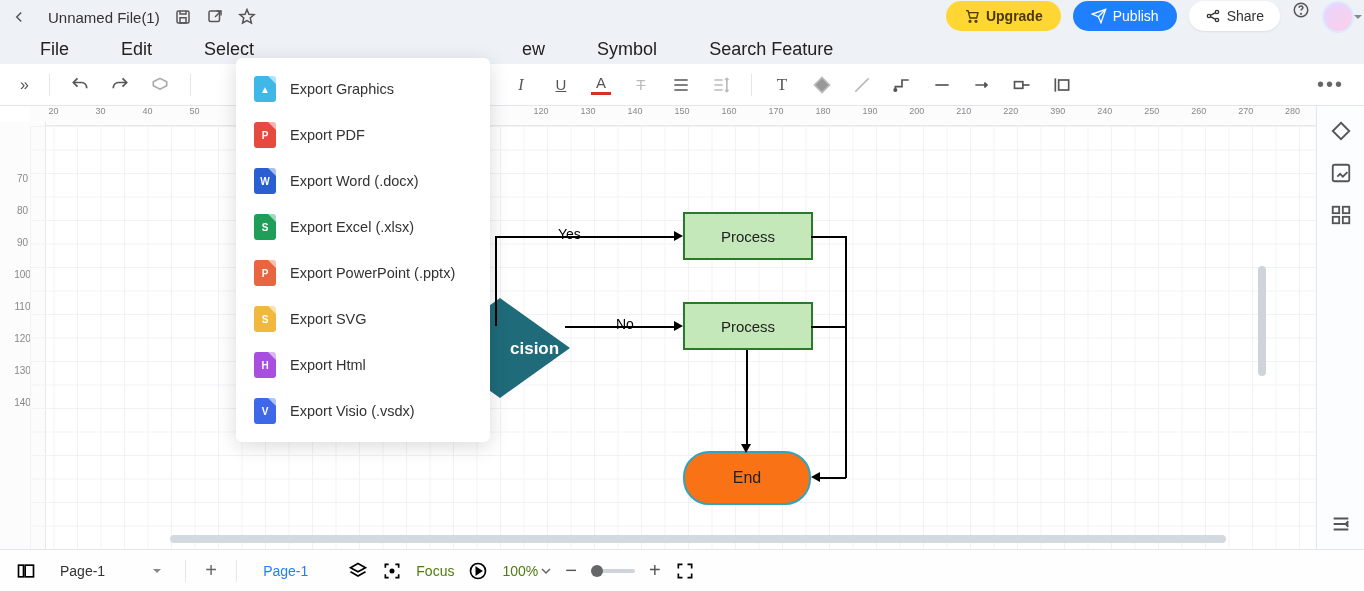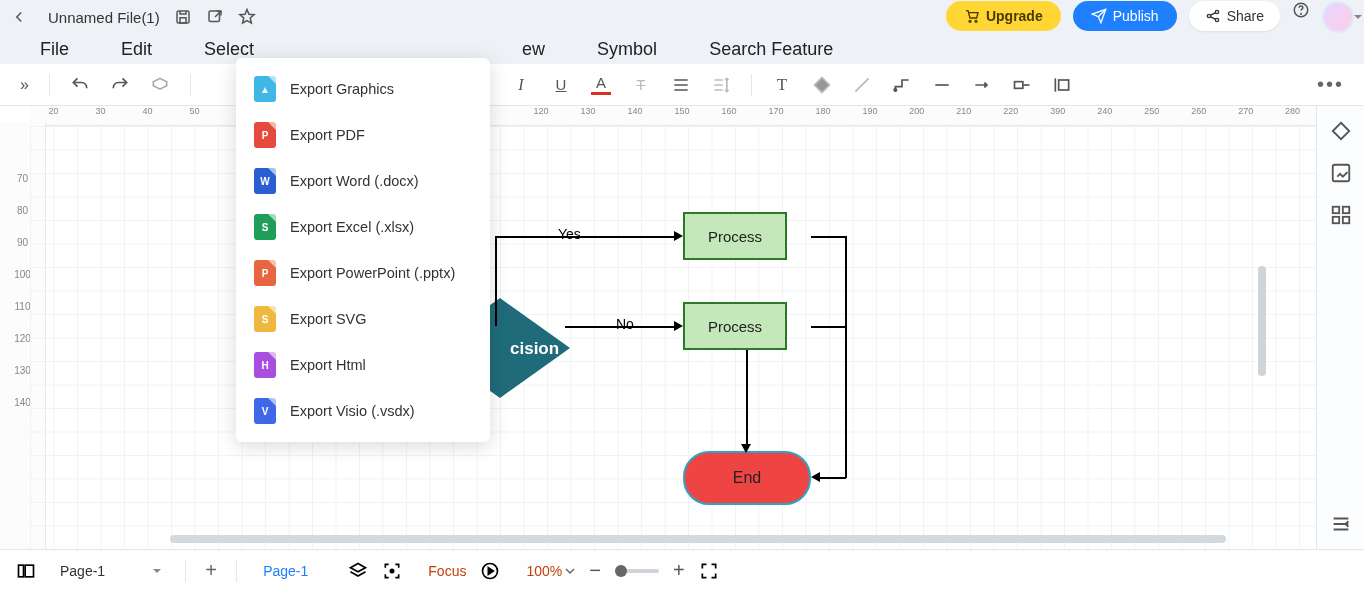--- a/index.html
+++ b/index.html
@@ -47,38 +47,38 @@
 .scroll-thumb-h { position:absolute; bottom:6px; left:170px; right:90px; height:8px; background:#d4d9df; border-radius:4px; }
 
 
 .export-menu { position:absolute; top:58px; left:236px; width:254px; background:#fff; border-radius:6px; box-shadow:0 4px 20px rgba(0,0,0,.15); padding:8px 0; z-index:100; }
 .export-menu .item { display:flex; align-items:center; gap:14px; padding:10px 18px; font-size:14.5px; color:#333; cursor:pointer; }
 .file-ico { width:22px; height:26px; border-radius:3px; position:relative; display:flex; align-items:center; justify-content:center; color:#fff; font-size:10px; font-weight:bold; }
 .file-ico::before { content:""; position:absolute; top:0; right:0; border:4px solid transparent; border-top-color:rgba(255,255,255,.6); border-right-color:rgba(255,255,255,.6); }
 .fc-img { background:#3fb8e8; } .fc-pdf{background:#e8493f;} .fc-word{background:#2a5fd1;} .fc-excel{background:#1f9e5a;} .fc-ppt{background:#e8653f;} .fc-svg{background:#f0b83f;} .fc-html{background:#a94fe0;} .fc-visio{background:#3f68e8;}
 
 
-.shape-process { position:absolute; width:104px; height:48px; background:#c4e8b9; border:2px solid #2b7a2b; display:flex; align-items:center; justify-content:center; font-size:15px; color:#222; }
-.shape-end { position:absolute; width:128px; height:54px; border:2px solid #2fa3bf; background:#ef4444; border-radius:26px; display:flex; align-items:center; justify-content:center; font-size:16px; color:#222; }
+.shape-process { position:absolute; width:130px; height:48px; background:#c4e8b9; border:2px solid #2b7a2b; display:flex; align-items:center; justify-content:center; font-size:15px; color:#222; }
+.shape-end { position:absolute; width:128px; height:54px; border:2px solid #2fa3bf; background:#f97316; border-radius:26px; display:flex; align-items:center; justify-content:center; font-size:16px; color:#222; }
 .shape-decision { position:absolute; left:430px; top:192px; }
 .shape-label { position:absolute; font-size:14px; color:#000; }
 .arrow-line { position:absolute; background:#000; }
 .arrow-head { position:absolute; width:0; height:0; }
 
 
 .bottombar { position:absolute; bottom:0; left:0; right:0; height:42px; background:#fefefe; border-top:1px solid #e3e7ed; display:flex; align-items:center; padding:0 16px; gap:14px; }
 .page-select { display:flex; align-items:center; gap:8px; padding:4px 10px; border-radius:4px; font-size:14px; color:#333; cursor:pointer; }
 .page-select::after { content:""; border:4px solid transparent; border-top-color:#888; margin-left:40px; margin-top:4px; }
 .page-tab { color:#1e7fff; font-size:14px; font-weight:500; padding:0 12px; }
 .page-add { width:22px; height:22px; color:#666; font-size:20px; display:flex; align-items:center; justify-content:center; cursor:pointer; }
 .bottombar .sep { width:1px; height:22px; background:#e3e7ed; }
 .shape-count { margin-left:auto; font-size:14px; color:#333; }
 .shape-count .expand { color:#f59a1e; margin-left:6px; }
 .shape-count .dot { display:inline-block; width:14px; height:14px; background:#ffe38a; border-radius:3px; transform:rotate(45deg); margin-left:4px; vertical-align:middle; }
-.zoom-txt { font-size:14px; color:#c2410c; display:flex; align-items:center; gap:3px;margin-left:12px; }
+.zoom-txt { font-size:14px; color:#4d7c0f; display:flex; align-items:center; gap:3px; }
 .zoom-slider { width:44px; height:4px; background:#cfd4da; border-radius:2px; position:relative; }
 .zoom-slider::after { content:""; position:absolute; left:0; top:-4px; width:12px; height:12px; background:#666; border-radius:50%; }
 .bico { display:flex; align-items:center; justify-content:center; }
 </style>
 </head>
 <body>
 
 <div class="titlebar">
   <svg class="back-ico" viewBox="0 0 24 24" fill="none" stroke="currentColor" stroke-width="2">
       <path d="M15 18l-6-6 6-6"></path>

